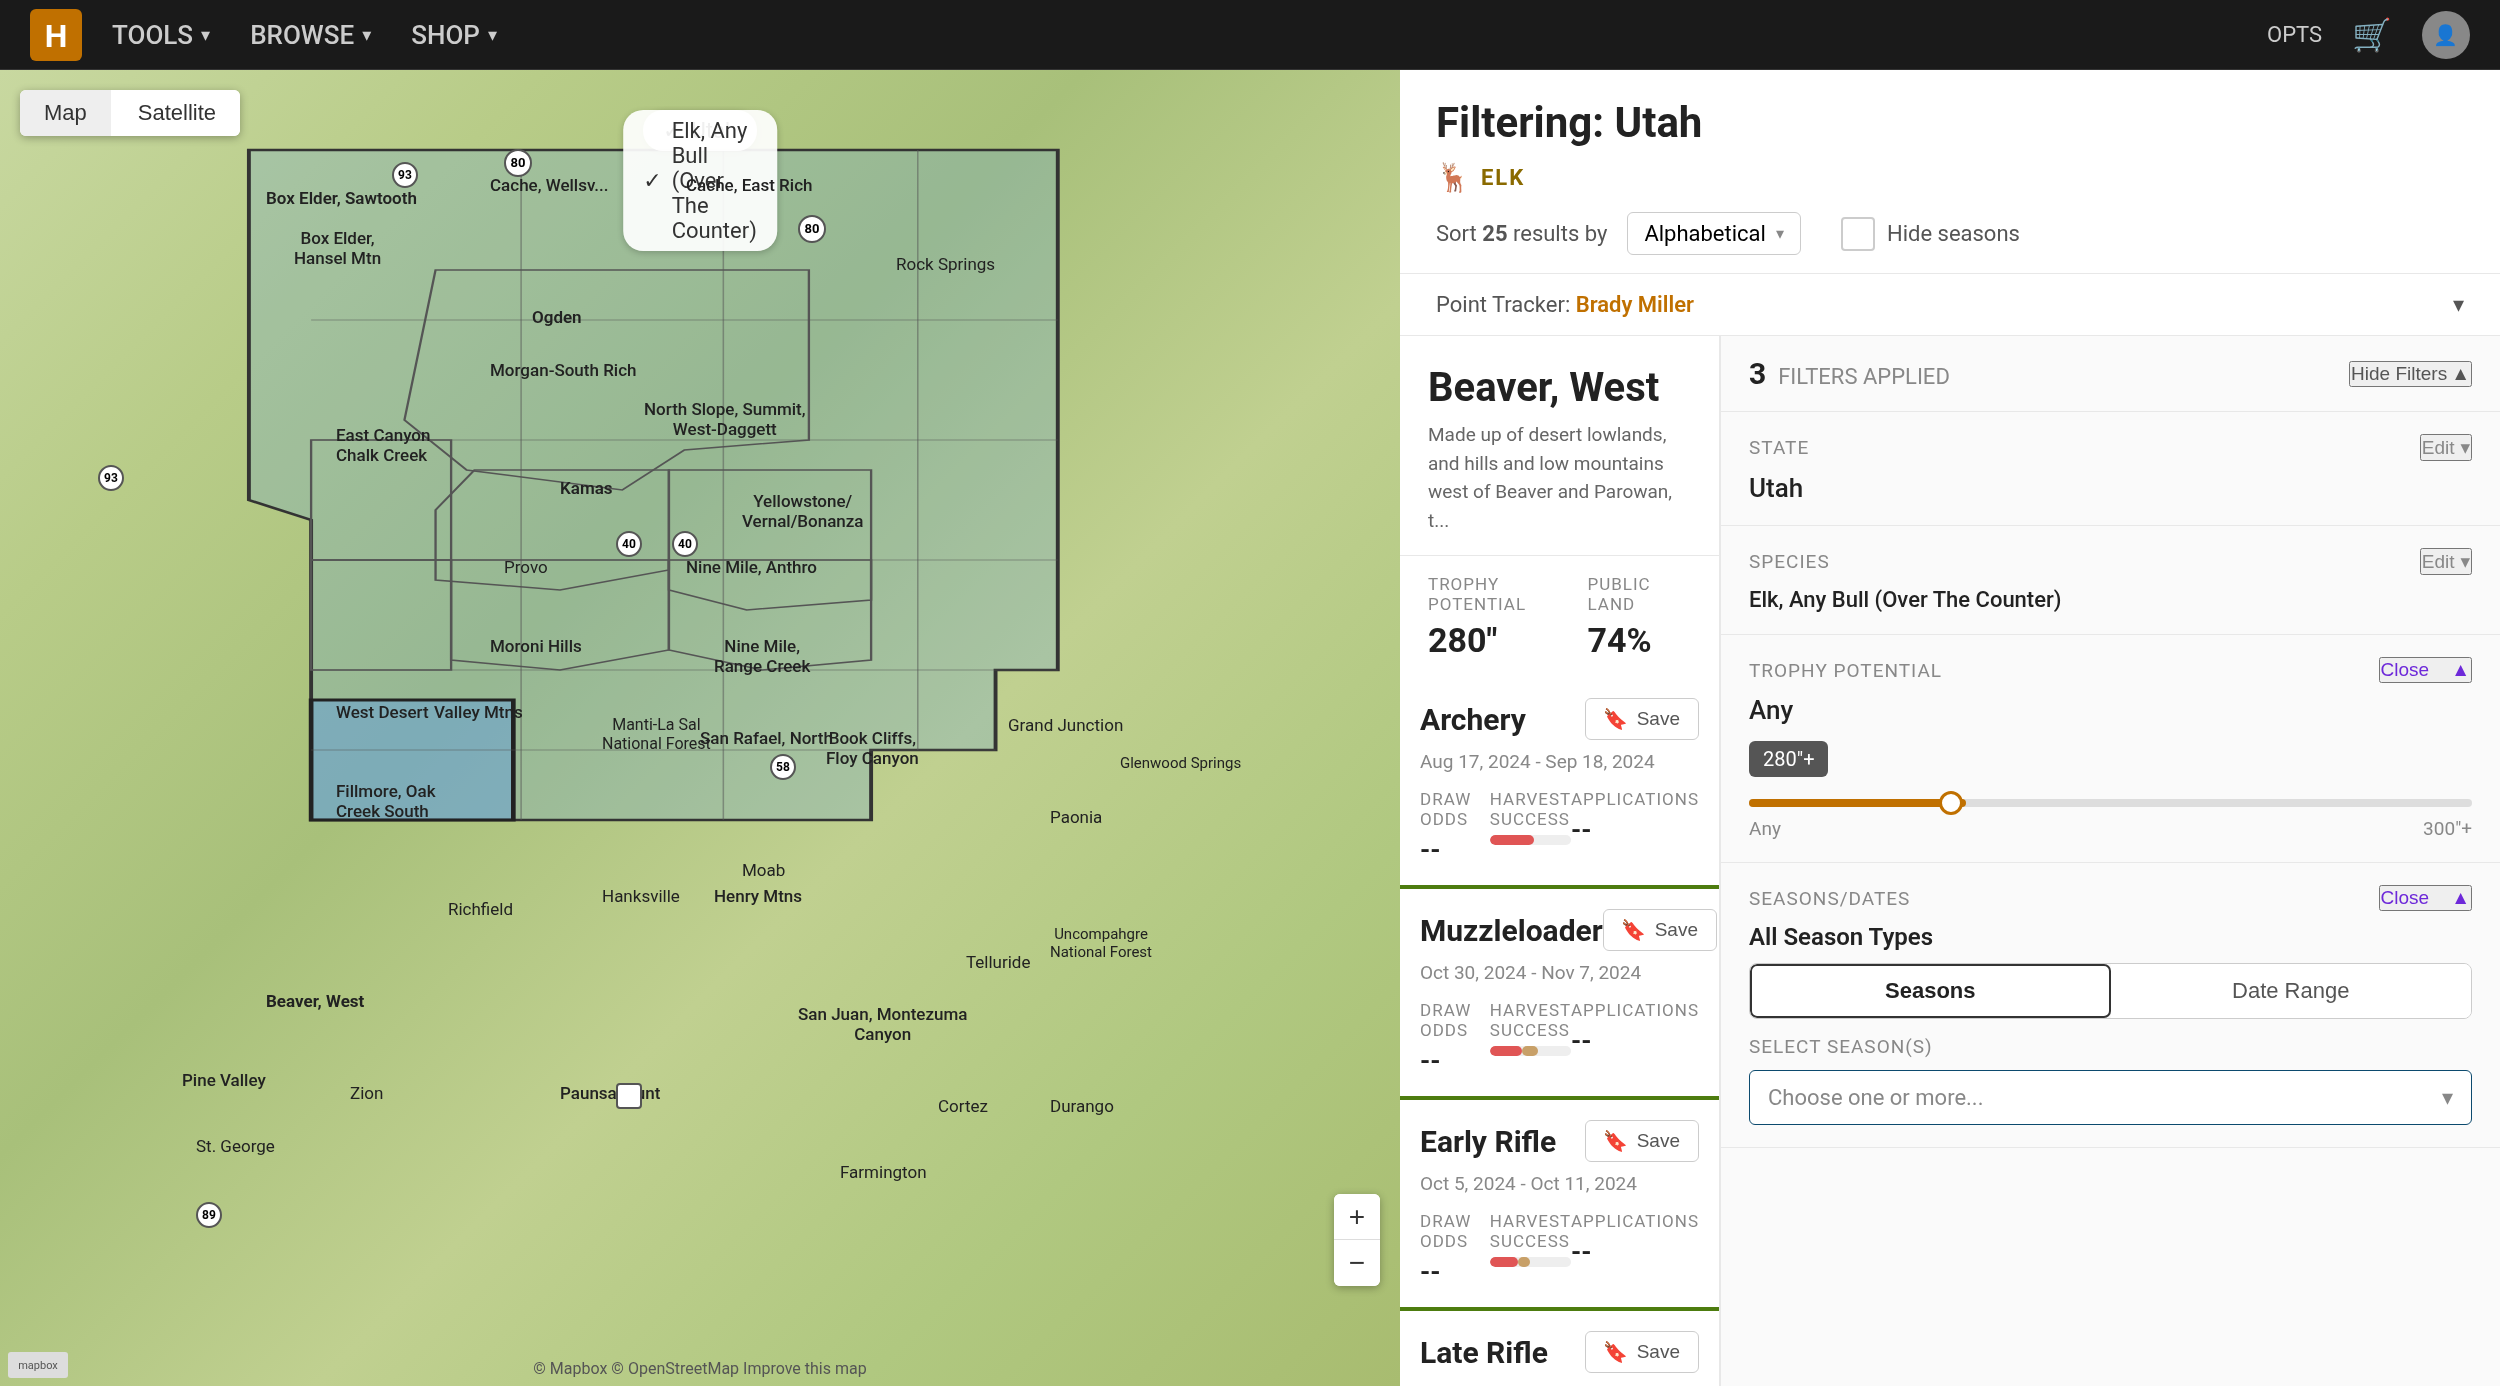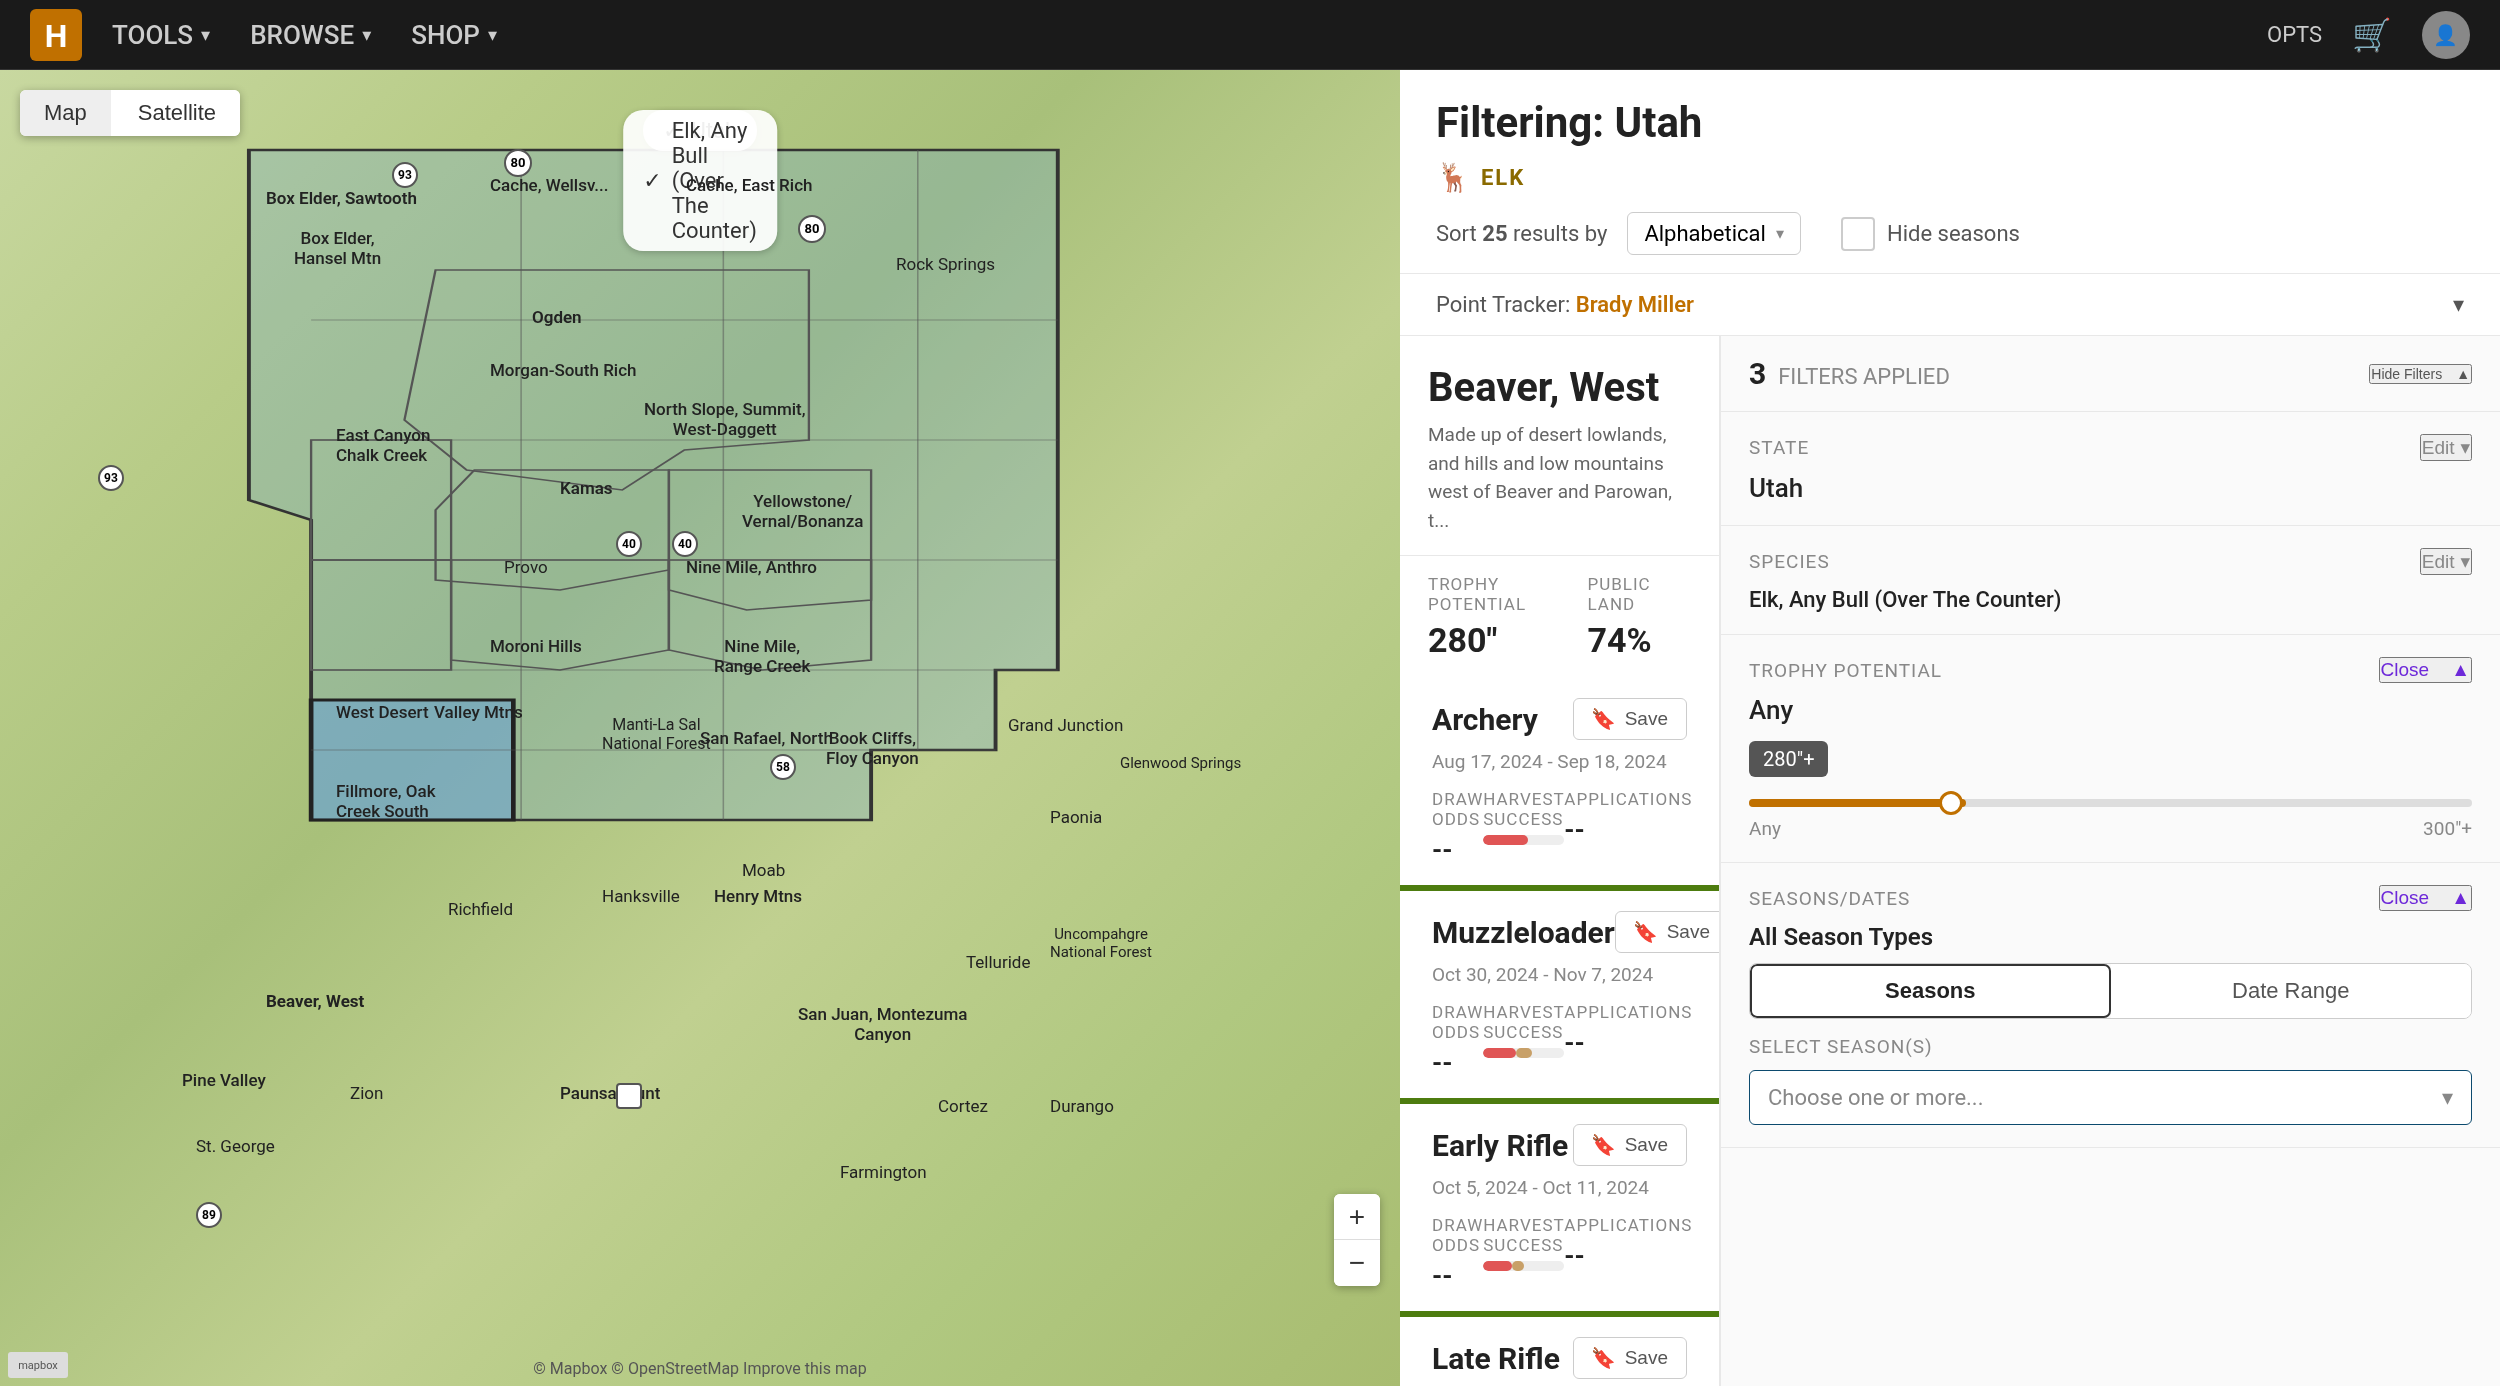--- a/index.html
+++ b/index.html
@@ -64,21 +64,21 @@
     
     .unit-header { padding: 28px 28px 20px; border-bottom: 1px solid #e8e8e8; }
     .unit-title { font-size: 40px; font-weight: 700; color: #222; margin-bottom: 10px; }
     .unit-desc { font-size: 19px; color: #666; line-height: 1.5; }
     .unit-stats { display: grid; grid-template-columns: 1fr 1fr; gap: 0; }
     .stat-item { padding: 18px 28px; }
     .stat-label { font-size: 17px; color: #888; text-transform: uppercase; letter-spacing: 1px; margin-bottom: 6px; }
     .stat-value { font-size: 34px; font-weight: 700; color: #222; }
 
     
-    .season-card { padding: 20px 32px; border-bottom: 6px solid #4d7c0f; }
+    .season-card { padding: 20px 20px; border-bottom: 4px solid #4d7c0f; }
     .season-header { display: flex; align-items: center; justify-content: space-between; margin-bottom: 10px; }
     .season-name { font-size: 30px; font-weight: 700; color: #222; }
     .save-btn { display: flex; align-items: center; gap: 8px; border: 1px solid #ccc; border-radius: 6px; padding: 8px 18px; font-size: 19px; cursor: pointer; background: #fff; color: #555; }
     .save-icon { font-size: 20px; }
     .season-dates { font-size: 19px; color: #888; margin-bottom: 16px; }
     .season-stats { display: grid; grid-template-columns: 1fr 1fr 1fr; gap: 0; }
     .season-stat { }
     .season-stat-label { font-size: 17px; color: #888; text-transform: uppercase; letter-spacing: 1px; margin-bottom: 6px; }
     .season-stat-value { font-size: 26px; font-weight: 700; color: #222; }
     .harvest-bar { height: 10px; background: #eee; border-radius: 5px; margin-top: 4px; overflow: hidden; display: flex; }
@@ -88,21 +88,21 @@
     
     .filter-section { padding: 22px 28px; border-bottom: 1px solid #e8e8e8; }
     .filter-section-header { display: flex; align-items: center; justify-content: space-between; margin-bottom: 12px; }
     .filter-section-title { font-size: 19px; color: #888; text-transform: uppercase; letter-spacing: 1px; }
     .filter-close { font-size: 19px; color: #6d28d9; cursor: pointer; display: flex; align-items: center; gap: 22px; }
     .filter-edit { font-size: 19px; color: #888; cursor: pointer; display: flex; align-items: center; gap: 6px; }
     .filter-value { font-size: 26px; color: #222; font-weight: 500; }
     .filters-applied-header { display: flex; align-items: center; justify-content: space-between; padding: 20px 28px; border-bottom: 1px solid #e8e8e8; }
     .filters-count { font-size: 30px; font-weight: 700; color: #222; }
     .filters-applied-label { font-size: 22px; color: #888; margin-left: 8px; }
-    .hide-filters-btn { font-size: 14px; color: #555; cursor: pointer; display: flex; align-items: center; gap: 14px; }
+    .hide-filters-btn { font-size: 19px; color: #555; cursor: pointer; display: flex; align-items: center; gap: 4px; }
 
     
     .trophy-section { padding: 22px 28px; border-bottom: 1px solid #e8e8e8; }
     .slider-container { margin-top: 16px; }
     .slider-badge { display: inline-block; background: #555; color: #fff; border-radius: 6px; padding: 6px 14px; font-size: 20px; margin-bottom: 12px; }
     .slider-track { height: 8px; background: #ddd; border-radius: 4px; position: relative; margin: 10px 0; }
     .slider-fill { position: absolute; left: 0; top: 0; height: 100%; background: #c07000; border-radius: 4px; width: 30%; }
     .slider-thumb { position: absolute; left: 28%; top: 50%; transform: translate(-50%, -50%); width: 24px; height: 24px; background: #fff; border: 3px solid #c07000; border-radius: 50%; cursor: pointer; }
     .slider-labels { display: flex; justify-content: space-between; font-size: 19px; color: #888; margin-top: 8px; }
 

